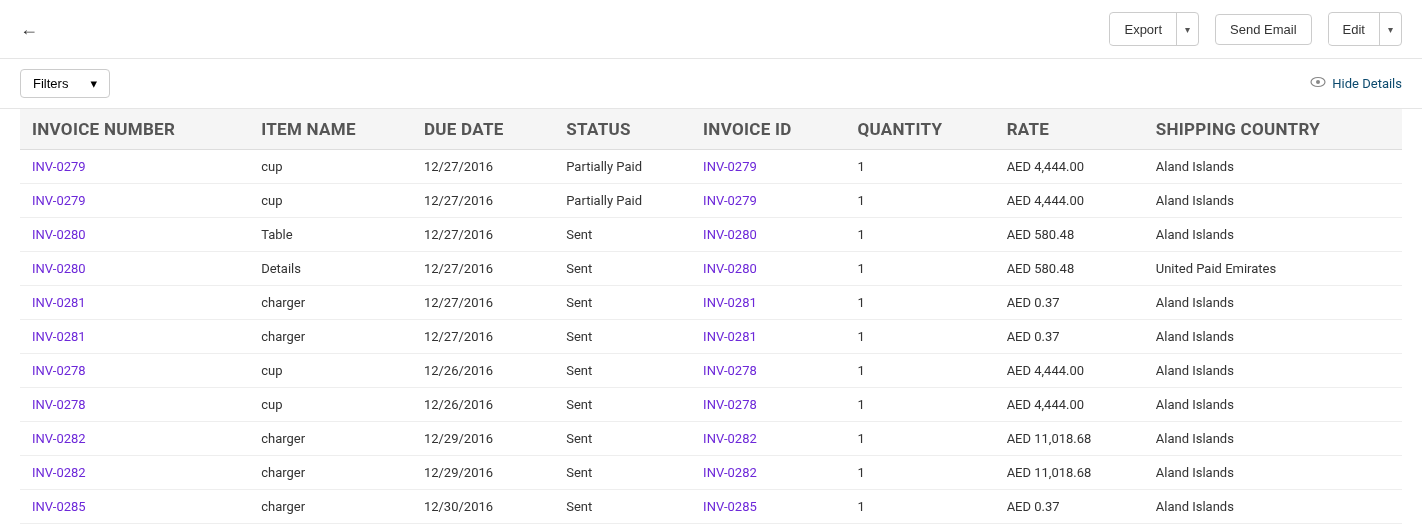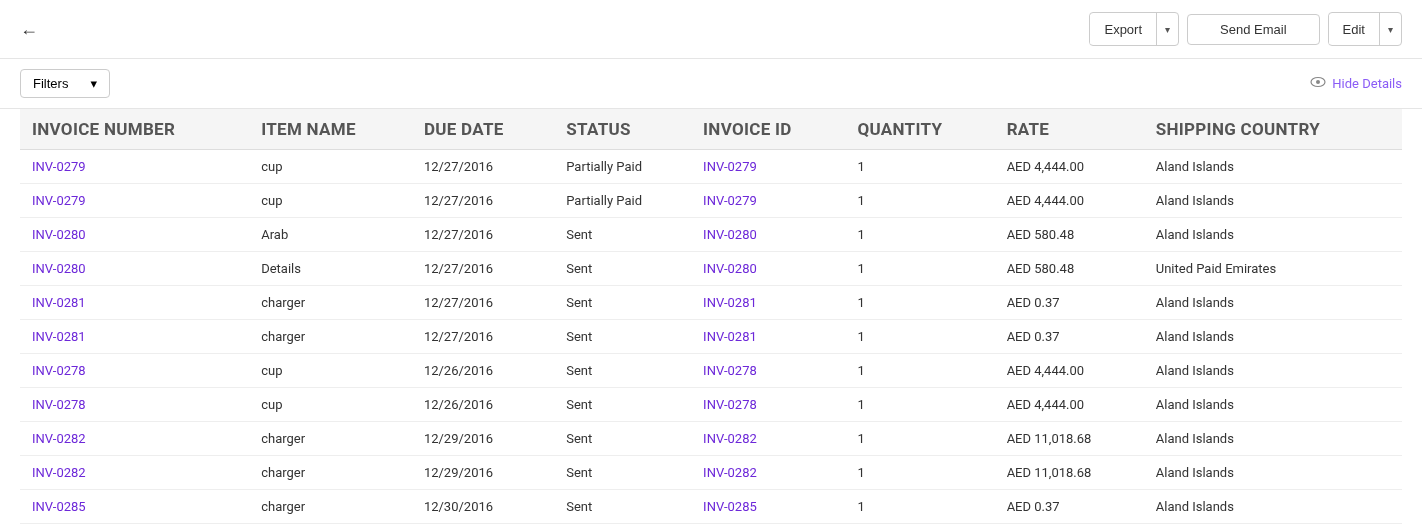--- a/index.html
+++ b/index.html
@@ -23,21 +23,21 @@
       color: #333;
     }
     .page-title {
       font-size: 20px;
       font-weight: 400;
       color: #2c3e50;
     }
     .header-right {
       display: flex;
       align-items: center;
-      gap: 8px;
+      gap: 16px;
     }
     .btn-group {
       display: flex;
       align-items: center;
       border: 1px solid #ccc;
       border-radius: 4px;
       overflow: hidden;
     }
     .btn {
       padding: 7px 14px;
@@ -47,21 +47,21 @@
       font-size: 13px;
       color: #333;
       white-space: nowrap;
     }
     .btn-divider {
       width: 1px;
       background: #ccc;
       height: 32px;
     }
     .btn-standalone {
-      padding: 7px 32px;
+      padding: 7px 14px;
       background: #fff;
       border: 1px solid #ccc;
       border-radius: 4px;
       cursor: pointer;
       font-size: 13px;
       color: #333;
     }
     .dropdown-arrow {
       font-size: 10px;
       padding: 7px 8px;
@@ -86,21 +86,21 @@
       background: #fff;
       border: 1px solid #ccc;
       border-radius: 4px;
       cursor: pointer;
       font-size: 13px;
     }
     .hide-details {
       display: flex;
       align-items: center;
       gap: 6px;
-      color: #8b5cf6;
+      color: #0c4a6e;
       cursor: pointer;
       font-size: 13px;
     }
     .hide-details-icon {
       color: #888;
     }
     
     .table-container {
       overflow-x: auto;
       padding: 0 20px;
@@ -205,21 +205,21 @@
           <td>cup</td>
           <td>12/27/2016</td>
           <td>Partially Paid</td>
           <td><a class="link" href="#">INV-0279</a></td>
           <td>1</td>
           <td>AED 4,444.00</td>
           <td>Aland Islands</td>
         </tr>
         <tr>
           <td><a class="link" href="#">INV-0280</a></td>
-          <td>Arab</td>
+          <td>Table</td>
           <td>12/27/2016</td>
           <td>Sent</td>
           <td><a class="link" href="#">INV-0280</a></td>
           <td>1</td>
           <td>AED 580.48</td>
           <td>Aland Islands</td>
         </tr>
         <tr>
           <td><a class="link" href="#">INV-0280</a></td>
           <td>Details</td>

